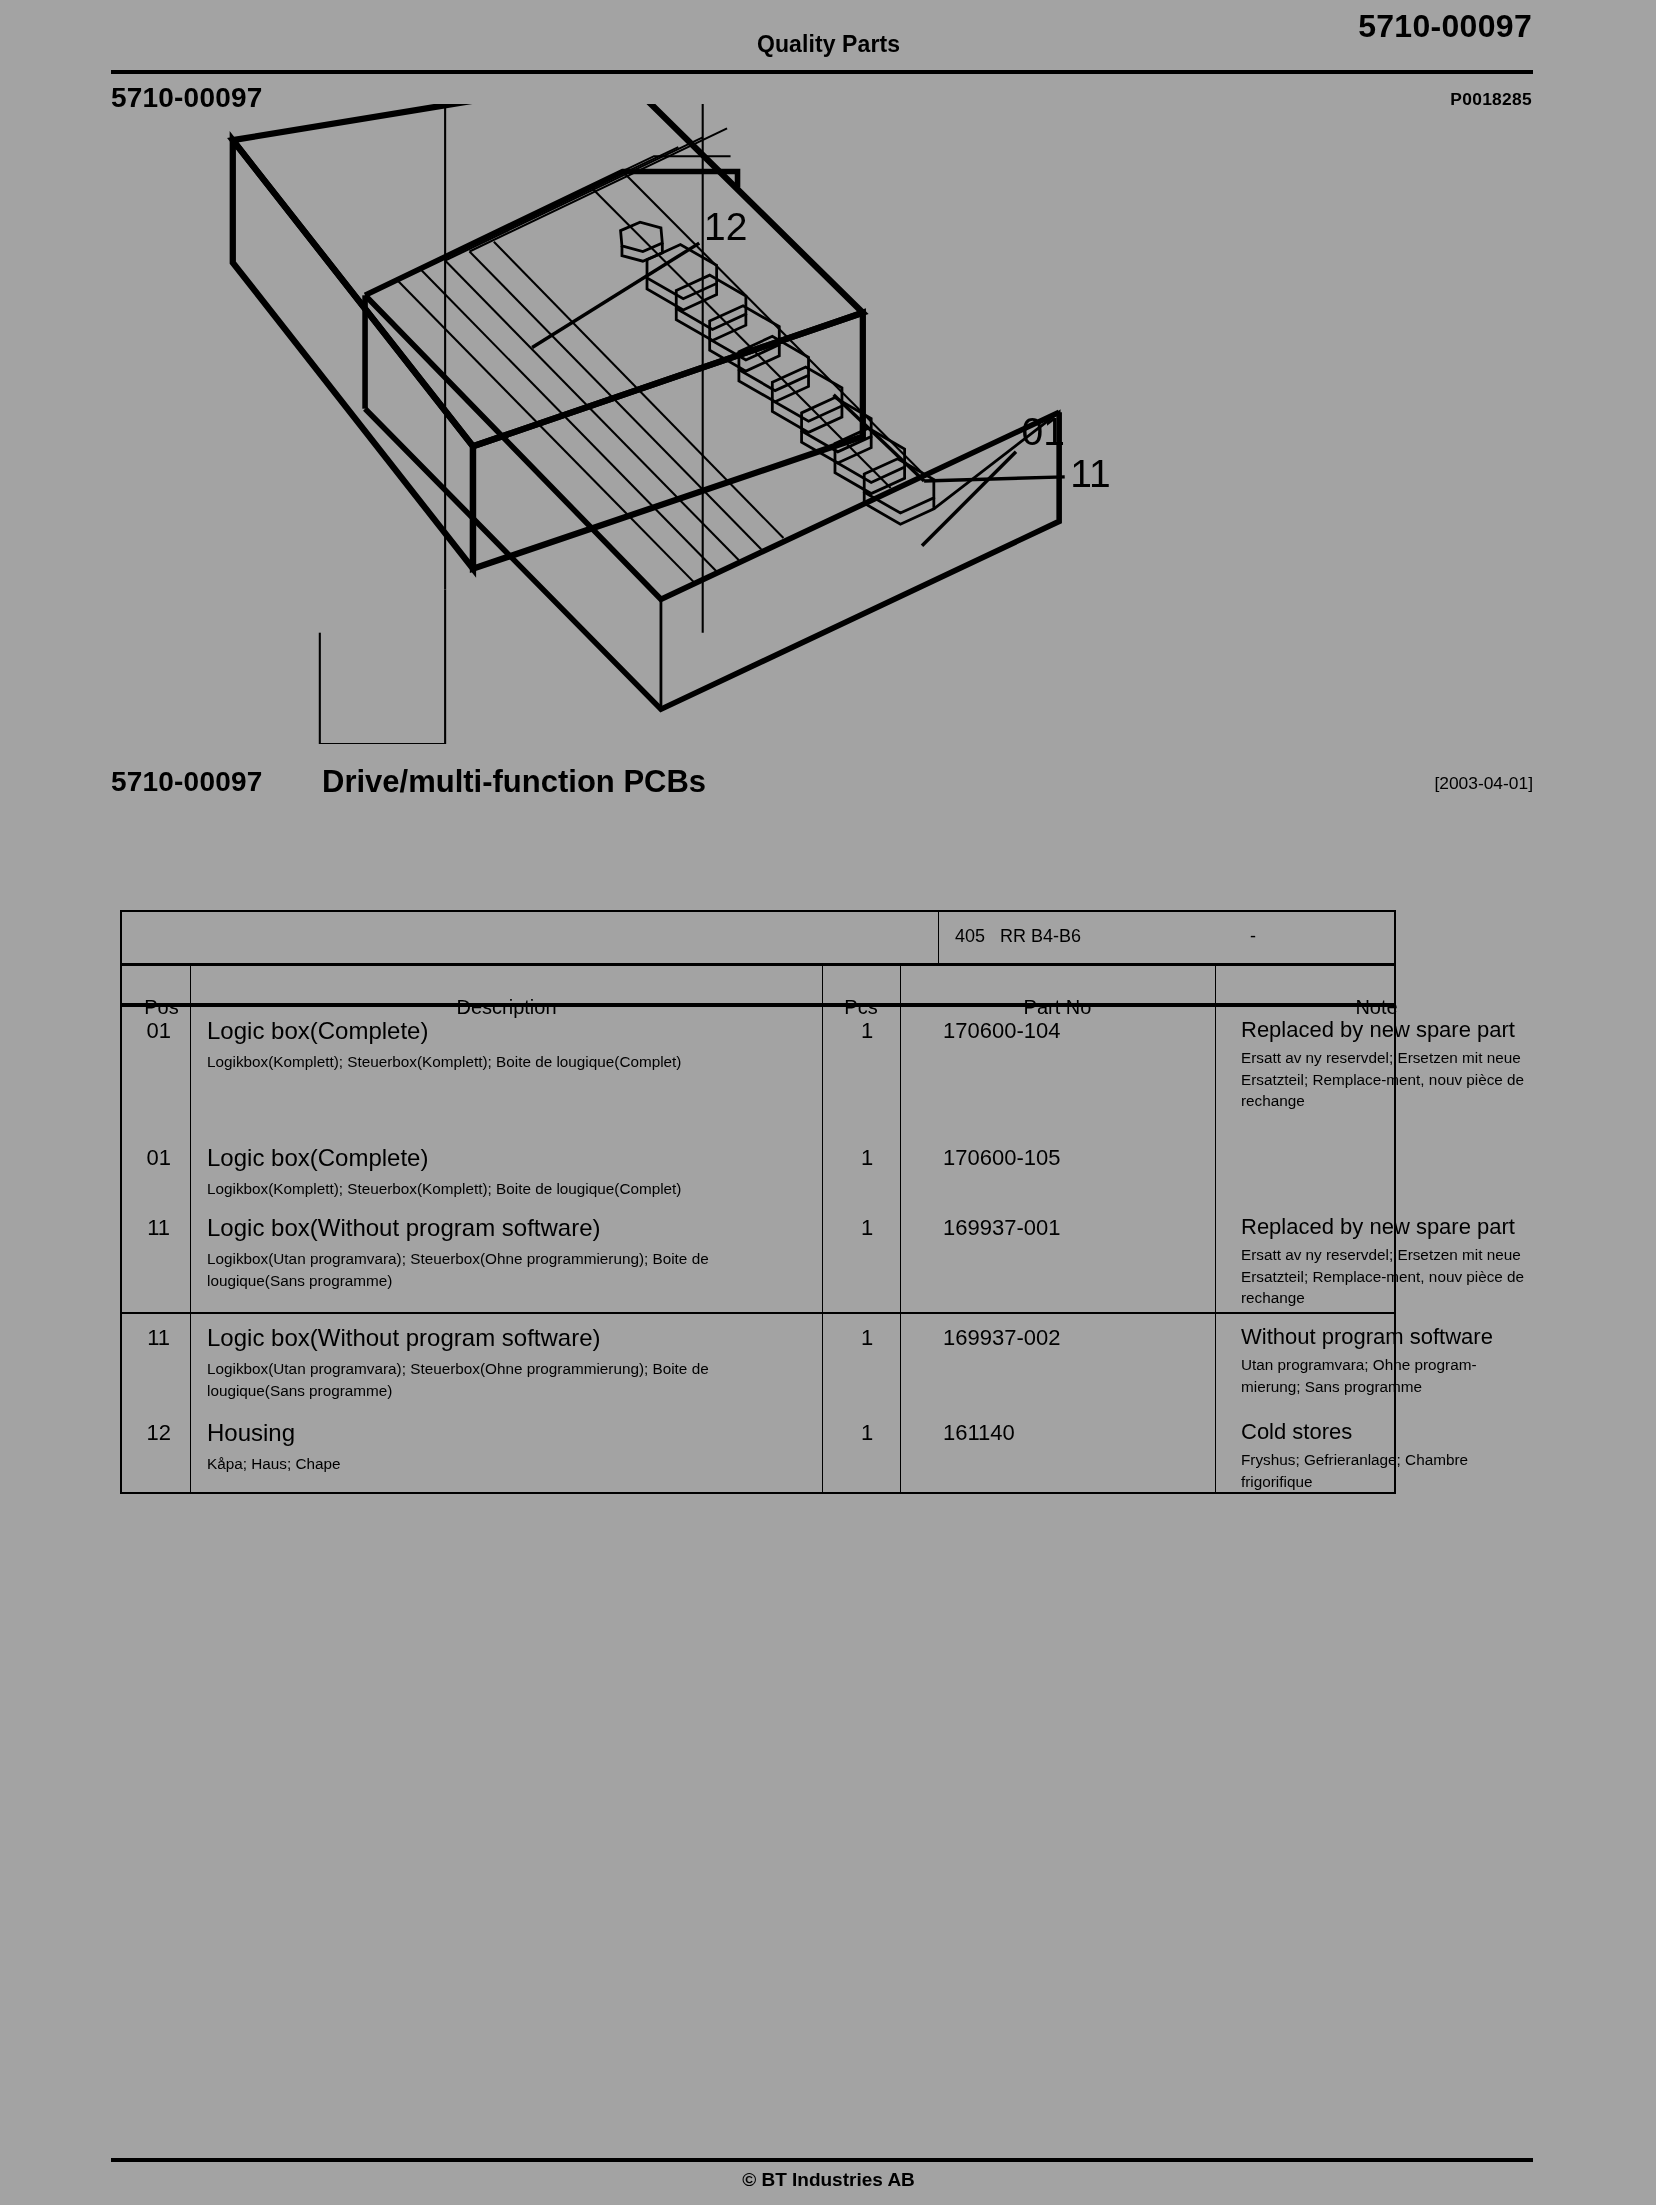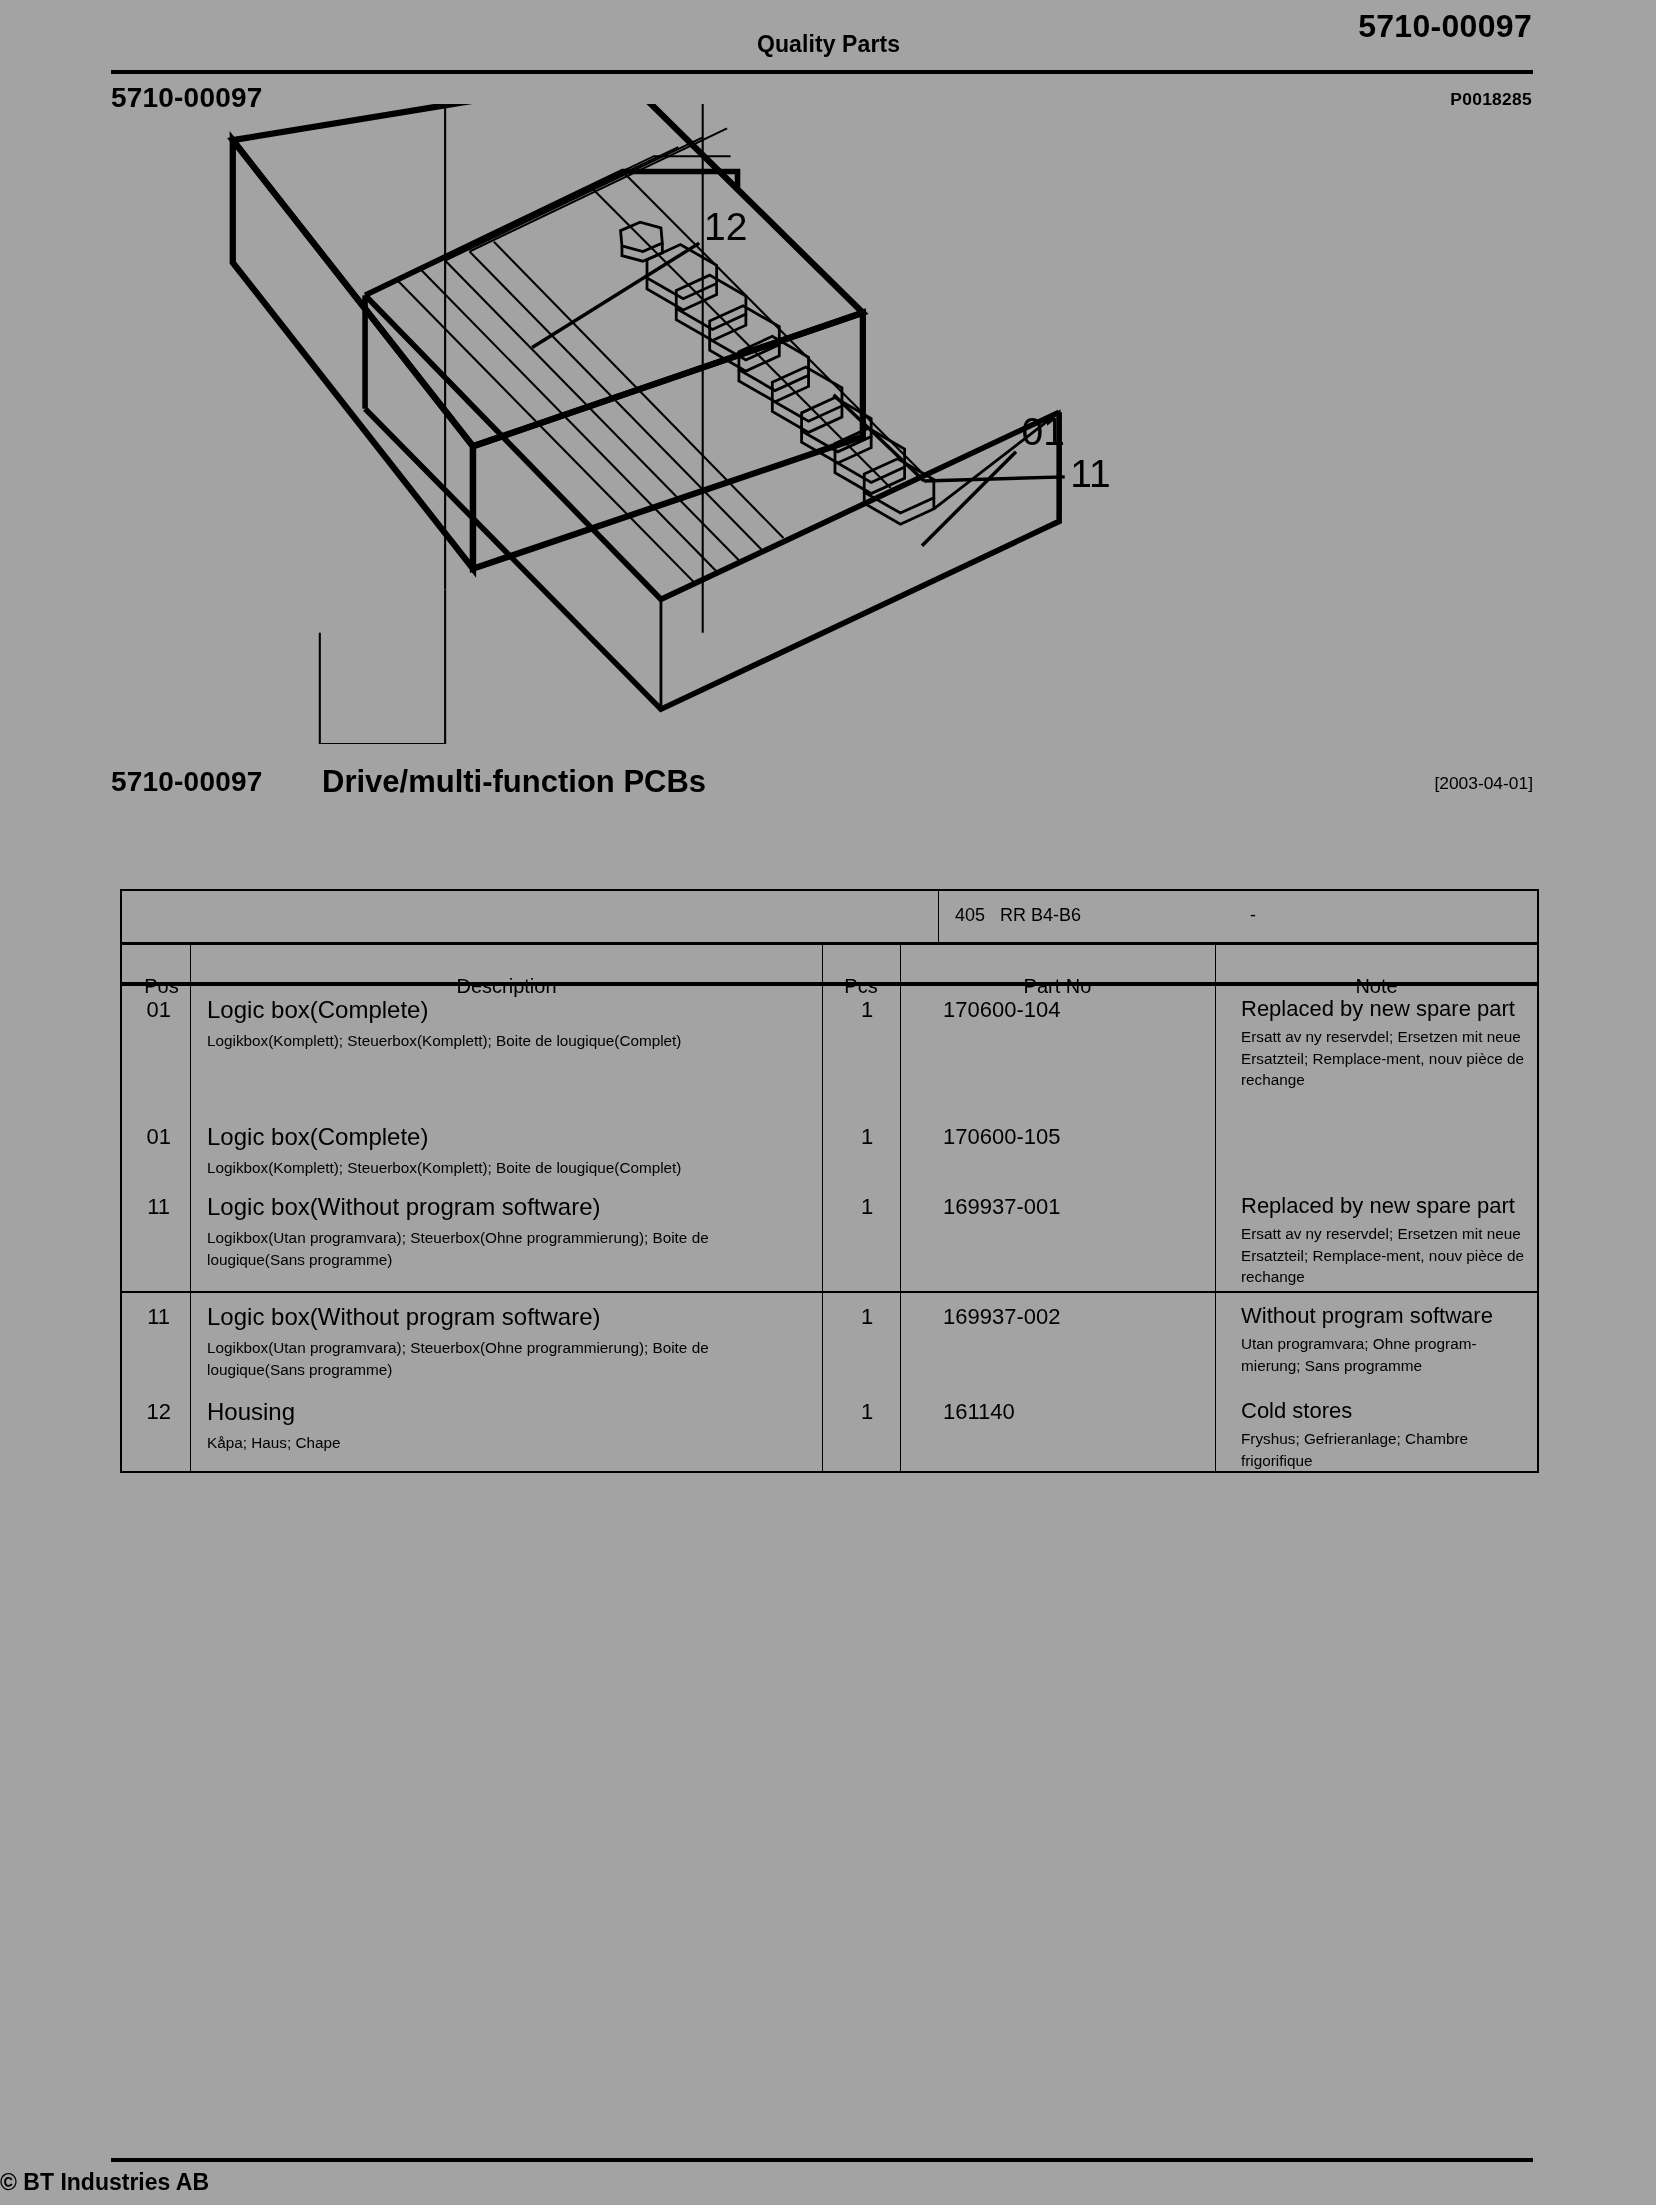--- a/index.html
+++ b/index.html
@@ -101,22 +101,22 @@
     top: 804px;
     width: 1183px;
     font-size: 24px;
     line-height: 1.28;
   }
 
   
   .tbl {
     position: absolute;
     left: 120px;
-    top: 889px;
-    width: 1419px;
+    top: 910px;
+    width: 1276px;
   }
   .tbl-box {
     border: 2.1px solid #000;
     box-sizing: border-box;
   }
   .model-row {
     position: relative;
     height: 54px;
     border-bottom: 3.5px solid #000;
     box-sizing: border-box;
@@ -208,22 +208,22 @@
     left: 111px;
     right: 124px;
     top: 2158px;
     height: 0;
     border-top: 4.2px solid #000;
   }
   .foot-text {
     position: absolute;
     left: 0; right: 0;
     top: 2169px;
-    text-align: left;
-    font-size: 23px;
+    text-align: center;
+    font-size: 19px;
     font-weight: bold;
   }
 </style>
 </head>
 <body>
 
 <div id="page">
 
   <div class="hdr-center">Quality Parts</div>
   <div class="hdr-right">5710-00097</div>

